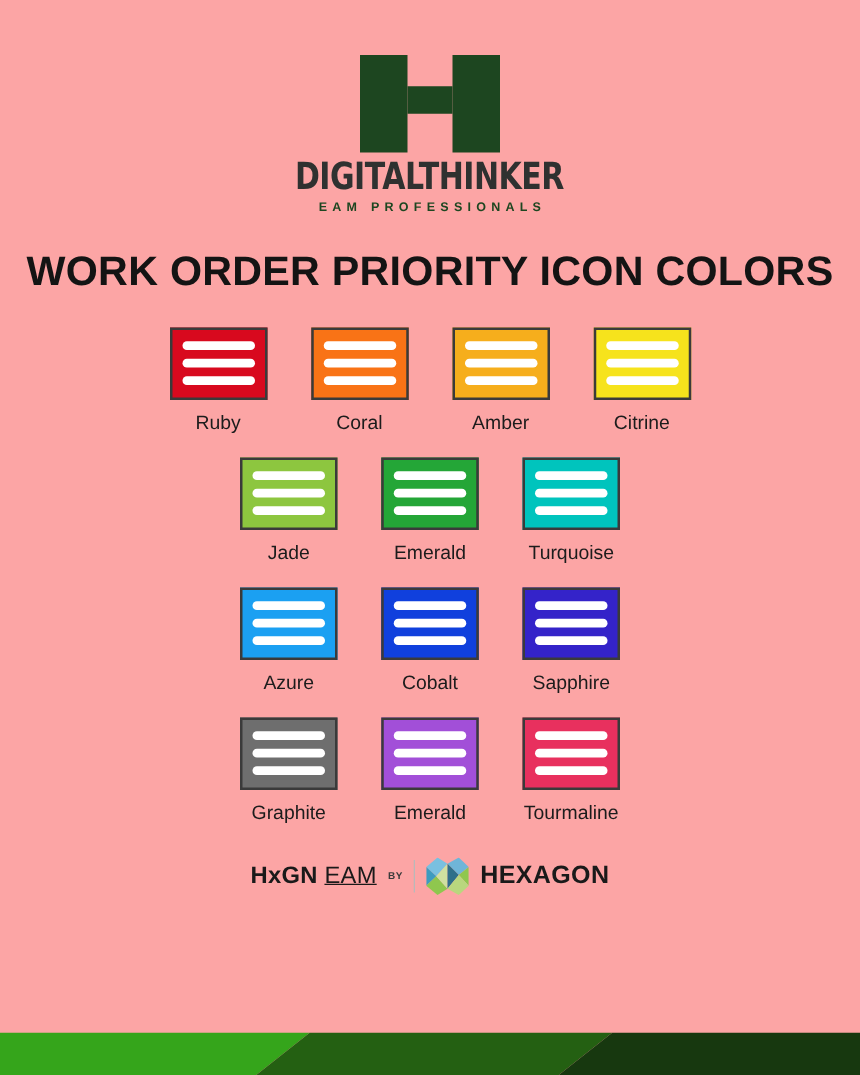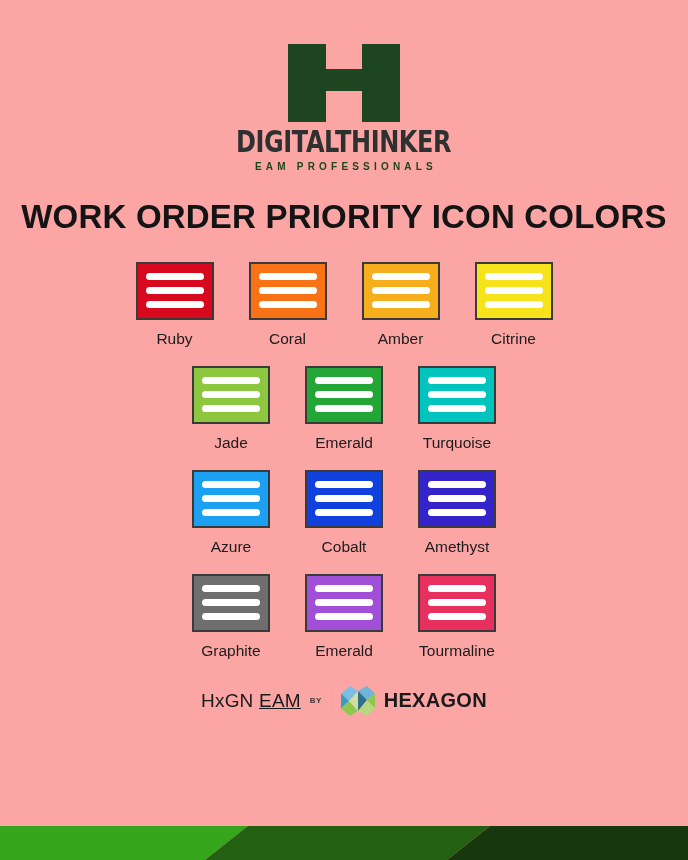--- a/index.html
+++ b/index.html
@@ -144,21 +144,21 @@
     justify-content: center;
     gap: 9px;
   }
   .hxgn-text {
     font-family: "Liberation Sans", sans-serif;
     font-size: 19px;
     color: #1a1a1a;
     letter-spacing: 0.2px;
     white-space: nowrap;
   }
-  .hxgn-text b { font-weight: 400; }
+  .hxgn-text b { font-weight: 700; }
   .hxgn-text span.light { font-weight: 400; text-decoration: underline; }
   .hxgn-by {
     font-family: "Liberation Sans", sans-serif;
     font-size: 8px;
     font-weight: 700;
     color: #3a3a3a;
     letter-spacing: 0.4px;
   }
   .hxgn-divider {
     width: 1px;
@@ -292,21 +292,21 @@
             <div class="line" style="background: rgb(255, 255, 255);"></div>
           </div>
           <div class="swatch-label">Cobalt</div>
         </div>
         <div class="swatch-cell">
           <div class="swatch-icon" style="background: rgb(52, 35, 201); border-color: rgb(58, 58, 58);">
             <div class="line" style="background: rgb(255, 255, 255);"></div>
             <div class="line" style="background: rgb(255, 255, 255);"></div>
             <div class="line" style="background: rgb(255, 255, 255);"></div>
           </div>
-          <div class="swatch-label">Amethyst</div>
+          <div class="swatch-label">Sapphire</div>
         </div>
       </div>
       <div class="swatch-row">
         <div class="swatch-cell">
           <div class="swatch-icon" style="background: rgb(110, 110, 110); border-color: rgb(58, 58, 58);">
             <div class="line" style="background: rgb(255, 255, 255);"></div>
             <div class="line" style="background: rgb(255, 255, 255);"></div>
             <div class="line" style="background: rgb(255, 255, 255);"></div>
           </div>
           <div class="swatch-label">Graphite</div>

